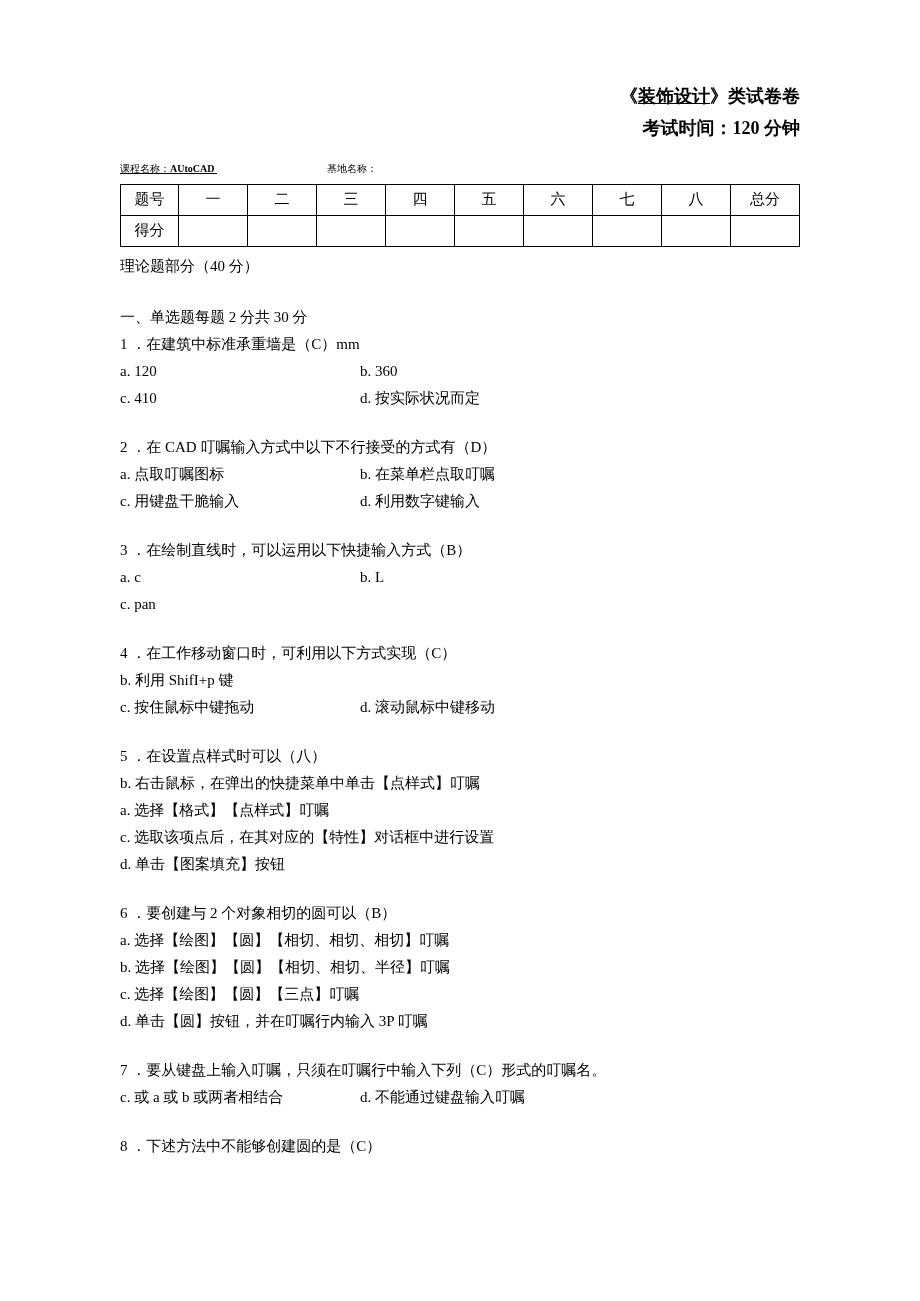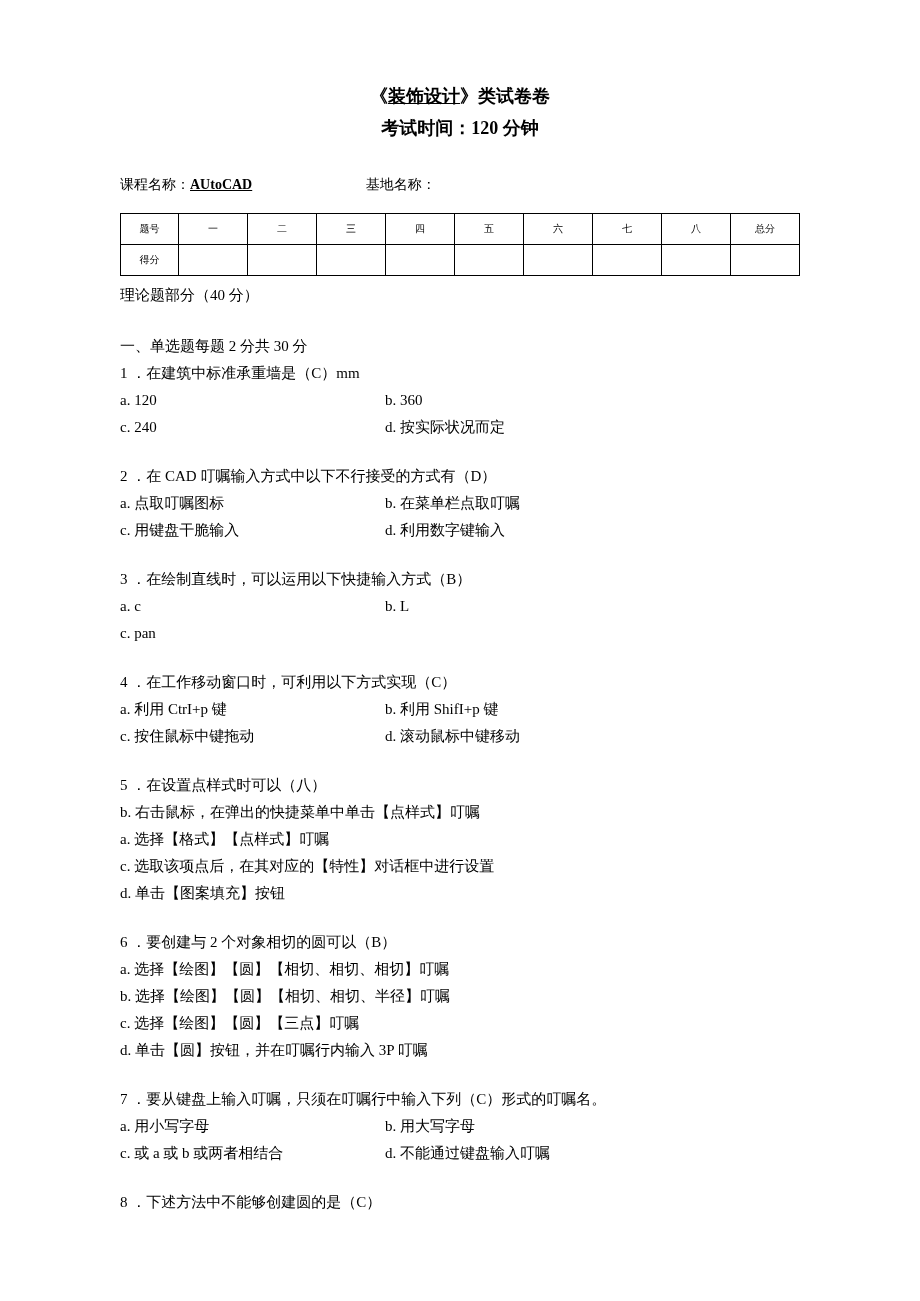--- a/index.html
+++ b/index.html
@@ -5,75 +5,75 @@
     body {
       font-family: "SimSun", "宋体", serif;
       font-size: 15px;
       color: #000;
       background: #fff;
       margin: 0;
       padding: 80px 120px 60px 120px;
       line-height: 1.8;
     }
     .title-block {
-      text-align: center;
-      margin-bottom: 27px;
+      text-align: right;
+      margin-bottom: 15px;
     }
     .title-main {
       font-size: 18px;
       font-weight: bold;
     }
     .title-main .underline {
       text-decoration: underline;
     }
     .title-sub {
       font-size: 18px;
       font-weight: bold;
     }
     .meta-row {
-      font-size: 14px;
-      margin-bottom: 16px;
+      font-size: 10px;
+      margin-bottom: 6px;
+      text-decoration: underline;
     }
     .meta-row .label {}
     .meta-row .course-value {
       text-decoration: underline;
       font-weight: bold;
     }
     .meta-row .base-label {
       display: inline-block;
       margin-left: 110px;
     }
     table.score {
       border-collapse: collapse;
       width: 100%;
       table-layout: fixed;
     }
     table.score td {
       border: 1px solid #000;
       height: 28px;
       text-align: center;
       vertical-align: middle;
-      font-size: 10px;
+      font-size: 15px;
     }
     table.score td.hlabel {
       width: 55px;
     }
     .section-theory {
       text-align: left;
       margin: 6px 0 24px 0;
     }
     .block {
       margin-bottom: 22px;
     }
     .line {
       margin: 0;
     }
     .options-row {
       display: flex;
-      gap: 25px;
     }
     .options-row .col-a {
       width: 240px;
       flex: 0 0 240px;
     }
     .options-row .col-b {
       flex: 1;
     }
   </style>
 </head>
@@ -123,21 +123,21 @@
 <div class="section-theory">理论题部分（40 分）</div>
 
 <div class="block">
   <p class="line">一、单选题每题 2 分共 30 分</p>
   <p class="line">1 ．在建筑中标准承重墙是（C）mm</p>
   <div class="options-row">
     <div class="col-a">a. 120</div>
     <div class="col-b">b.  360</div>
   </div>
   <div class="options-row">
-    <div class="col-a">c. 240</div>
+    <div class="col-a">c. 410</div>
     <div class="col-b">d. 按实际状况而定</div>
   </div>
 </div>
 
 <div class="block">
   <p class="line">2 ．在 CAD 叮嘱输入方式中以下不行接受的方式有（D）</p>
   <div class="options-row">
     <div class="col-a">a. 点取叮嘱图标</div>
     <div class="col-b">b. 在菜单栏点取叮嘱</div>
   </div>
@@ -154,21 +154,20 @@
     <div class="col-b">b.  L</div>
   </div>
   <div class="options-row">
     <div class="col-a">c. pan</div>
   </div>
 </div>
 
 <div class="block">
   <p class="line">4 ．在工作移动窗口时，可利用以下方式实现（C）</p>
   <div class="options-row">
-    <div class="col-a">a. 利用 CtrI+p 键</div>
     <div class="col-b">b. 利用 ShifI+p 键</div>
   </div>
   <div class="options-row">
     <div class="col-a">c. 按住鼠标中键拖动</div>
     <div class="col-b">d. 滚动鼠标中键移动</div>
   </div>
 </div>
 
 <div class="block">
   <p class="line">5 ．在设置点样式时可以（八）</p>
@@ -182,24 +181,20 @@
   <p class="line">6 ．要创建与 2 个对象相切的圆可以（B）</p>
   <p class="line">a. 选择【绘图】【圆】【相切、相切、相切】叮嘱</p>
   <p class="line">b. 选择【绘图】【圆】【相切、相切、半径】叮嘱</p>
   <p class="line">c. 选择【绘图】【圆】【三点】叮嘱</p>
   <p class="line">d. 单击【圆】按钮，并在叮嘱行内输入 3P 叮嘱</p>
 </div>
 
 <div class="block">
   <p class="line">7 ．要从键盘上输入叮嘱，只须在叮嘱行中输入下列（C）形式的叮嘱名。</p>
   <div class="options-row">
-    <div class="col-a">a. 用小写字母</div>
-    <div class="col-b">b. 用大写字母</div>
-  </div>
-  <div class="options-row">
     <div class="col-a">c. 或 a 或 b 或两者相结合</div>
     <div class="col-b">d. 不能通过键盘输入叮嘱</div>
   </div>
 </div>
 
 <div class="block">
   <p class="line">8 ．下述方法中不能够创建圆的是（C）</p>
 </div>
 
 </body></html>

